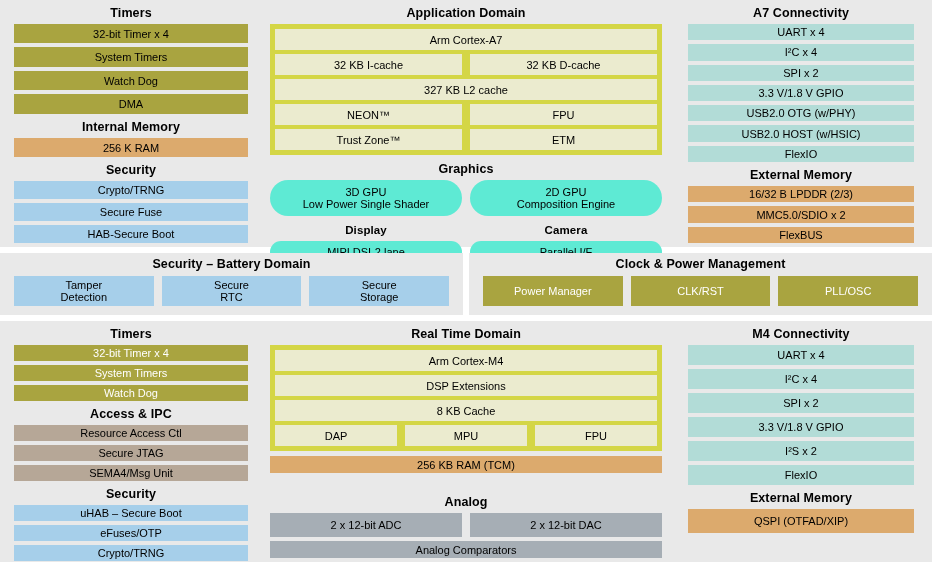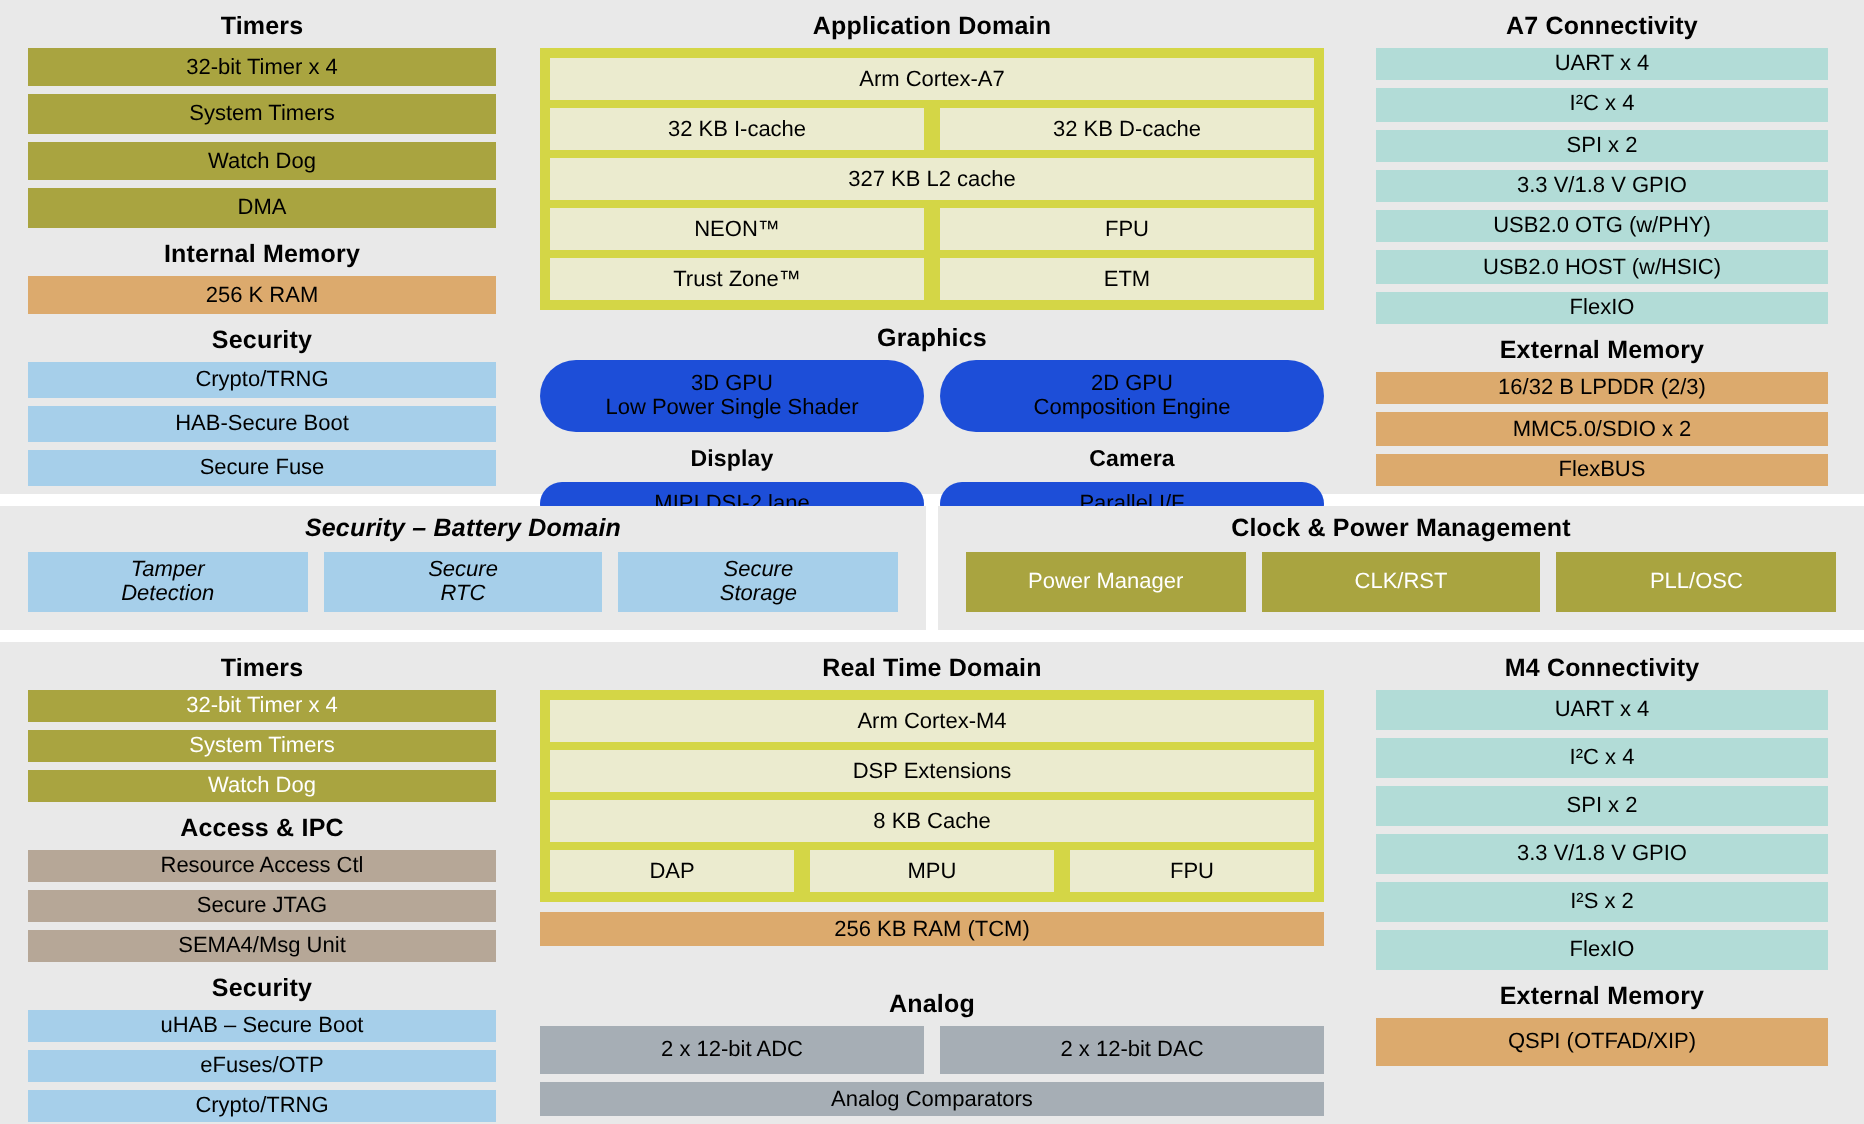--- a/index.html
+++ b/index.html
@@ -19,21 +19,21 @@
   .panel{
     background:#e9e9e9;
     box-sizing:border-box;
     display:flex;
     flex-direction:row;
   }
   .band{display:flex;flex-direction:row;gap:6px;}
   .panel-top{height:247px;}
   .panel-mid{height:62px;}
   .panel-bot{height:241px;}
-  .panel-mid.left{width:463px;font-style:italic;}
+  .panel-mid.left{width:463px;}
   .panel-mid.right{width:463px;}
 
   
   .col{box-sizing:border-box;display:flex;flex-direction:column;}
   .col-left{width:262px;padding:4px 14px 0 14px;}
   .col-mid{width:408px;padding:4px 8px 0 8px;}
   .col-right{width:262px;padding:4px 18px 0 18px;}
 
   
   .hdr{
@@ -58,21 +58,21 @@
   .row2{display:flex;gap:8px;}
   .row2 > .blk{flex:1;margin-bottom:4px;}
 
   
   .c-olive{background:#a9a440;}
   .c-olive-w{background:#a9a440;color:#ffffff;}
   .c-tan{background:#dcaa6d;}
   .c-blue{background:#a6cfea;}
   .c-teal{background:#b2dcd7;}
   .c-brown{background:#b6a797;}
-  .c-gold{background:#1d4ed8;border-radius:18px;}
+  .c-gold{background:#5eead4;border-radius:18px;}
   .c-gray{background:#a6aeb5;}
   .c-pale{background:#ebebcf;}
 
   
   .cpu-group{
     background:#d4d646;
     padding:5px;
     margin-bottom:5px;
     box-sizing:border-box;
   }
@@ -104,22 +104,22 @@
     <div class="col col-left">
       <div class="hdr">Timers</div>
       <div class="blk c-olive h24">32-bit Timer x 4</div>
       <div class="blk c-olive h24">System Timers</div>
       <div class="blk c-olive h24">Watch Dog</div>
       <div class="blk c-olive h24">DMA</div>
       <div class="hdr">Internal Memory</div>
       <div class="blk c-tan h24">256 K RAM</div>
       <div class="hdr">Security</div>
       <div class="blk c-blue h22">Crypto/TRNG</div>
+      <div class="blk c-blue h22">Secure Fuse</div>
       <div class="blk c-blue h22">HAB-Secure Boot</div>
-      <div class="blk c-blue h22">Secure Fuse</div>
       <div class="spacer"></div>
     </div>
 
     <div class="col col-mid">
       <div class="hdr">Application Domain</div>
       <div class="cpu-group">
         <div class="blk c-pale h21">Arm Cortex-A7</div>
         <div class="row2">
           <div class="blk c-pale h21">32 KB I-cache</div>
           <div class="blk c-pale h21">32 KB D-cache</div>

